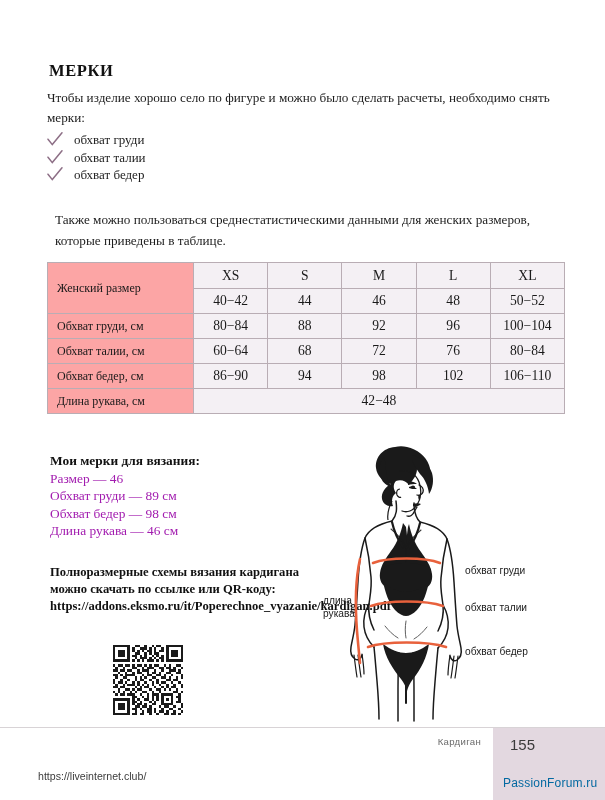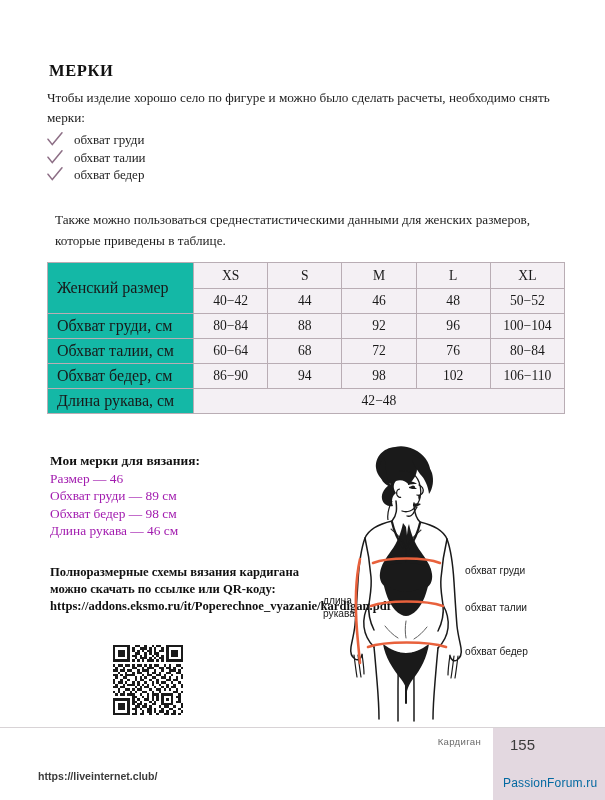--- a/index.html
+++ b/index.html
@@ -92,24 +92,24 @@
   .size-table td {
     border: 1px solid #b9adb4;
     background: #f4f0f4;
     text-align: center;
     font-size: 13.6px;
     height: 24px;
     padding: 0;
     color: #191919;
   }
   .size-table td.rowhead {
-    background: #14b8a6;
+    background: #fca5a5;
     text-align: left;
     padding-left: 9px;
-    font-size: 16px;
+    font-size: 12px;
     width: 136px;
   }
   .size-table tr.hrow td { height: 25px; }
 
   
   .mine {
     position: absolute;
     left: 50px;
     top: 452px;
     width: 260px;
@@ -213,21 +213,20 @@
     letter-spacing: 0.2px;
     white-space: nowrap;
   }
   .site-url {
     position: absolute;
     left: 38px;
     top: 770px;
     font-family: "Liberation Sans", sans-serif;
     font-size: 10.6px;
     color: #3c3c3c;
-    font-weight: bold;
   }
 </style>
 </head>
 <body>
 
 <div class="page">
 
   <div class="heading">МЕРКИ</div>
 
   <div class="intro">Чтобы изделие хорошо село по фигуре и можно было сделать расчеты, необходимо снять мерки:</div>

